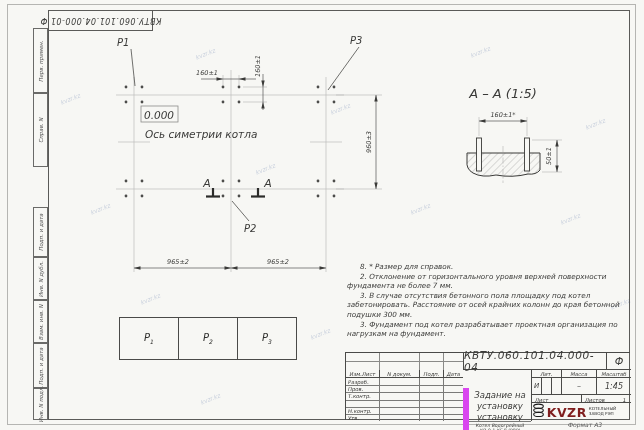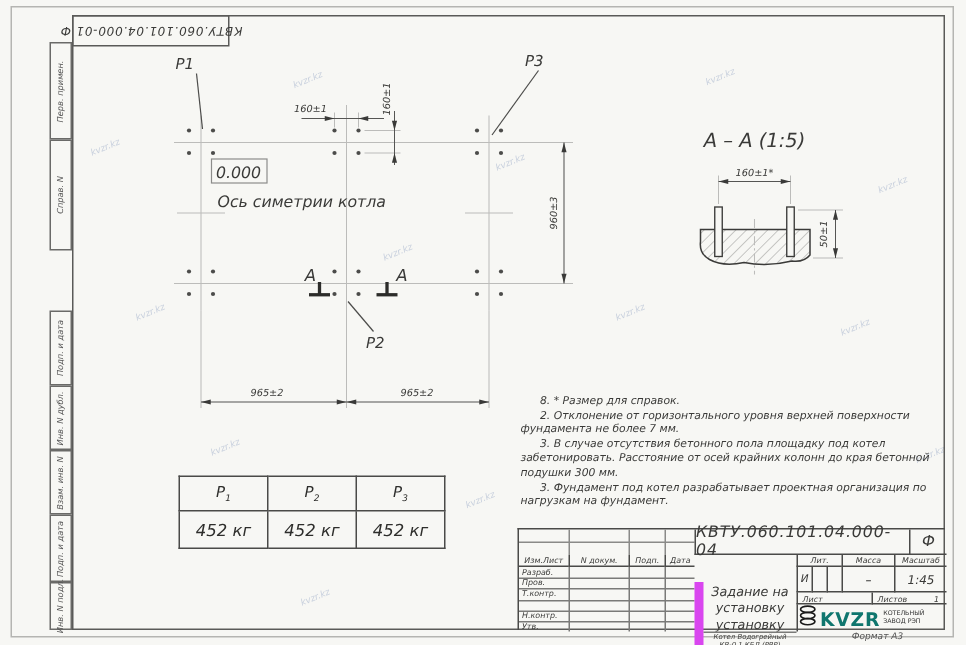--- a/index.html
+++ b/index.html
@@ -34,21 +34,21 @@
       border-left:1.3px solid #4a4a48;border-top:1.3px solid #4a4a48;font-style:italic;color:#3a3a38;}
   .tb .abs{position:absolute;box-sizing:border-box;}
   .tb .ln{position:absolute;background:#7a7a78;}
   .cellbrd{border-left:1px solid #4a4a48;border-bottom:1px solid #4a4a48;}
   .ctr{display:flex;align-items:center;justify-content:center;}
   .lbl{font-size:5.3px;}
   .tb-num{left:117px;top:0;width:143px;height:17px;font-size:10.5px;letter-spacing:.6px;}
   .tb-f{left:260px;top:0;width:25px;height:17px;font-size:10px;}
   .fmt{position:absolute;left:540px;top:421px;width:90px;text-align:center;font-size:6px;font-style:italic;color:#555;}
   .logo{display:flex;align-items:center;justify-content:center;gap:2px;}
-  .logo .kvzr{font-size:12.5px;font-weight:bold;font-style:normal;letter-spacing:.5px;color:#0f766e;}
+  .logo .kvzr{font-size:12.5px;font-weight:bold;font-style:normal;letter-spacing:.5px;color:#7f1d1d;}
   .logo .sub{font-size:4.2px;line-height:4.8px;font-style:normal;color:#333;}
 </style>
 </head>
 <body>
 
 <div class="sheet">
 
   <span class="wm" style="left:60px;top:95px">kvzr.kz</span>
   <span class="wm" style="left:195px;top:50px">kvzr.kz</span>
   <span class="wm" style="left:330px;top:105px">kvzr.kz</span>
@@ -234,25 +234,20 @@
     </g>
   </svg>
 
   <table class="load-table">
     <tbody>
         <tr>
       <td class="hd"><span>P</span><sub>1</sub></td>
       <td class="hd"><span>P</span><sub>2</sub></td>
       <td class="hd"><span>P</span><sub>3</sub></td>
     </tr>
-    <tr>
-      <td class="vl">452 кг</td>
-      <td class="vl">452 кг</td>
-      <td class="vl">452 кг</td>
-    </tr>
   </tbody>
     </table>
 
   <div class="notes">
     <p>8. * Размер для справок.</p>
     <p>2. Отклонение от горизонтального уровня верхней поверхности фундамента не более 7 мм.</p>
     <p>3. В случае отсутствия бетонного пола площадку под котел забетонировать. Расстояние от осей крайних колонн до края бетонной подушки 300 мм.</p>
     <p>3. Фундамент под котел разрабатывает проектная организация по нагрузкам на фундамент.</p>
   </div>
 

